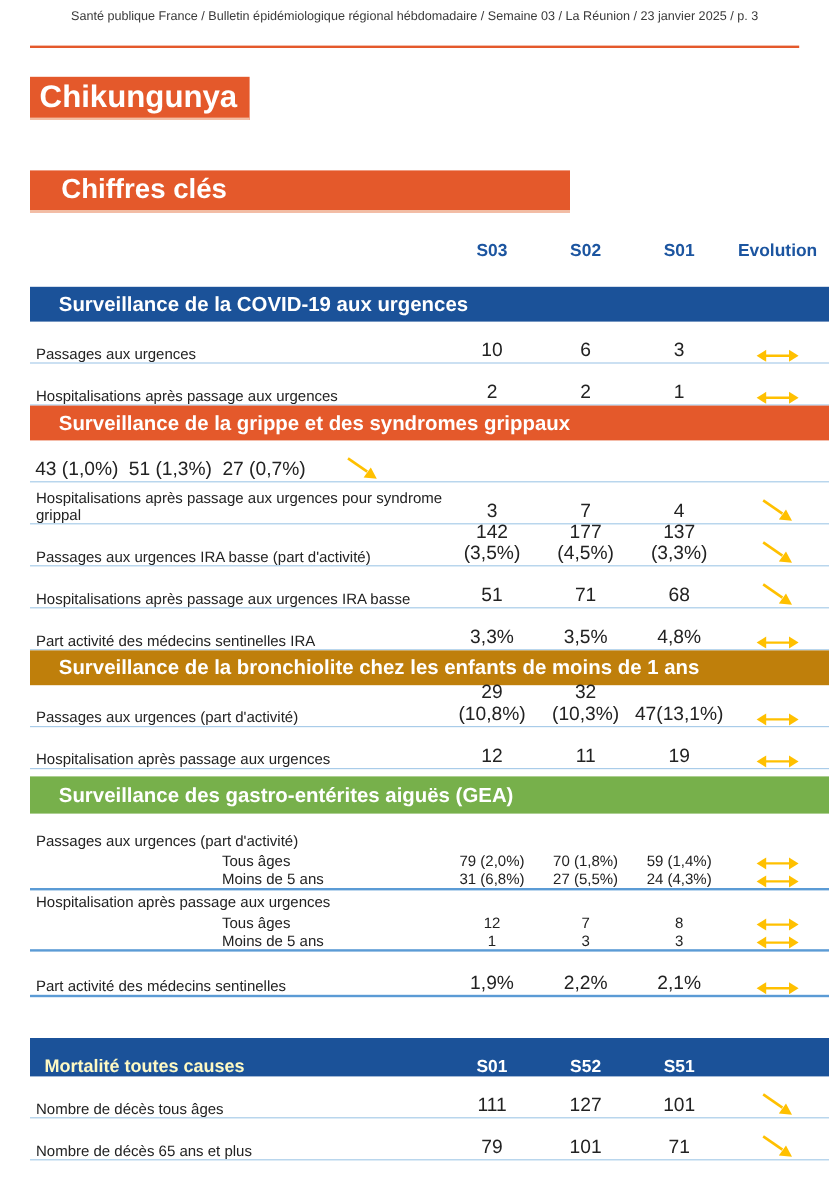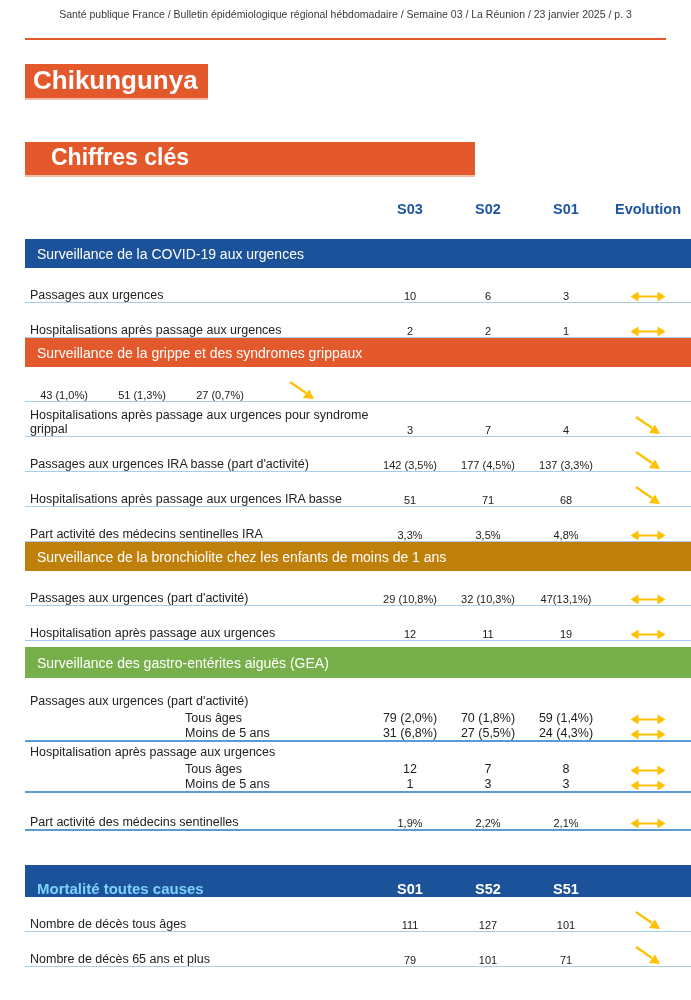--- a/index.html
+++ b/index.html
@@ -15,47 +15,47 @@
               font-weight:bold; font-size:26px; line-height:28px; padding:2px 10px 4px 8px;
               border-bottom:2px solid #f2bda4; }
   .point-epi { margin-top:9px; font-size:15px; font-weight:bold; color:#111; }
   .ici { color:#FF0000; font-weight:bold; text-decoration:underline; margin-left:5px; cursor:pointer; }
 
   .kf-bar { margin-top:42px; width:450px; background:#E4592B; color:#fff; font-weight:bold;
             font-size:23px; line-height:26px; padding:2px 10px 5px 26px; border-bottom:2px solid #f2bda4; }
 
   .row { display:flex; align-items:flex-end; }
   .lbl { flex:1; padding-left:5px; font-size:12.5px; color:#222; }
-  .val { width:78px; text-align:center; font-size:11px; color:#222; }
+  .val { width:78px; text-align:center; font-size:16px; color:#222; }
   .evo { width:86px; display:flex; justify-content:center; align-items:center; }
 
   .col-head { margin-top:18px; height:22px; }
   .col-head .val, .col-head .evo { font-weight:bold; color:#1C55A0; font-size:14.5px; }
 
-  .sec-bar { height:29px; display:flex; align-items:center; padding-left:12px;
-             color:#fff; font-weight:normal; font-size:14px; }
+  .sec-bar { height:29px; display:flex; align-items:center; padding-left:24px;
+             color:#fff; font-weight:bold; font-size:17px; }
   .sec-bar.first { margin-top:22px; }
   .bar-blue   { background:#1B5299; }
   .bar-orange { background:#E4592B; }
   .bar-gold   { background:#BF7F0B; }
   .bar-green  { background:#77B04B; }
   .gea-bar { margin-top:6px; height:31px; }
 
   .drow { height:35px; border-bottom:1px solid #A9CCE9; }
 
   .gea-gap { height:13px; }
   .grow { height:17px; }
   .grow .lbl, .grow .val { font-size:12.5px; }
   .indent .lbl { padding-left:160px; }
   .strong-div { border-bottom:2px solid #5B9BD5; }
   .part-row { height:38px; border-bottom:2px solid #5B9BD5; }
 
   .mort { margin-top:34px; }
   .mort-bar { height:32px; background:#1B5299; color:#fff; }
-  .mort-bar .lbl { font-weight:bold; font-size:15px; color:#7dd3fc; padding-left:12px; }
+  .mort-bar .lbl { font-weight:bold; font-size:15px; color:#fef9c3; padding-left:12px; }
   .mort-bar .val { font-weight:bold; font-size:14.5px; color:#fff; }
 
   .arrow { display:none; }
   .trend-stable .arrow-stable { display:block; }
   .trend-down .arrow-down { display:block; }
 </style>
 </head>
 <body>
 
 <div class="top-header">Santé publique France / Bulletin épidémiologique régional hébdomadaire / Semaine 03 / La Réunion / 23 janvier 2025 / p. 3</div>

